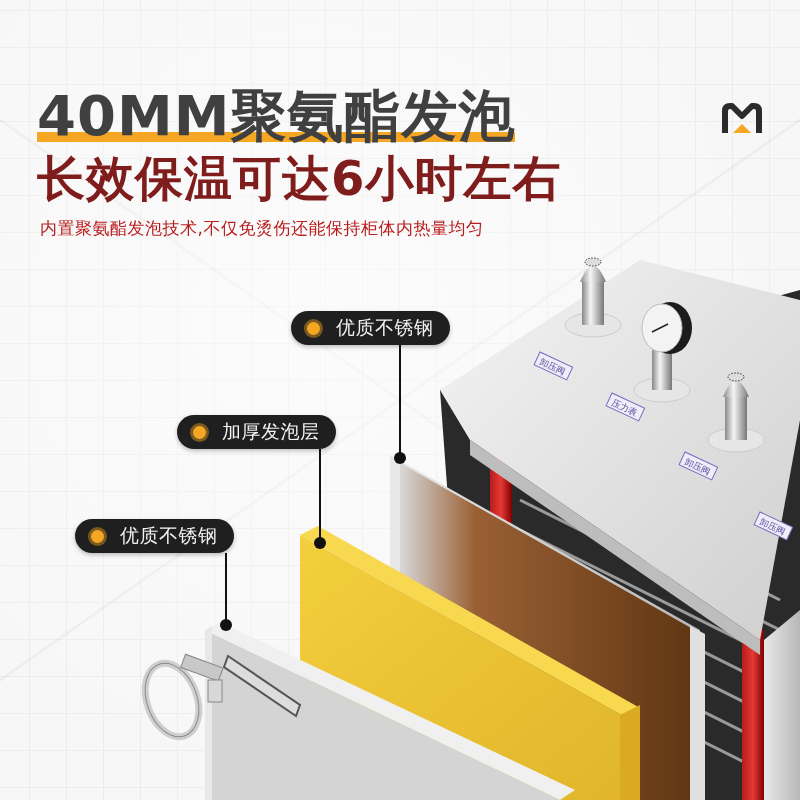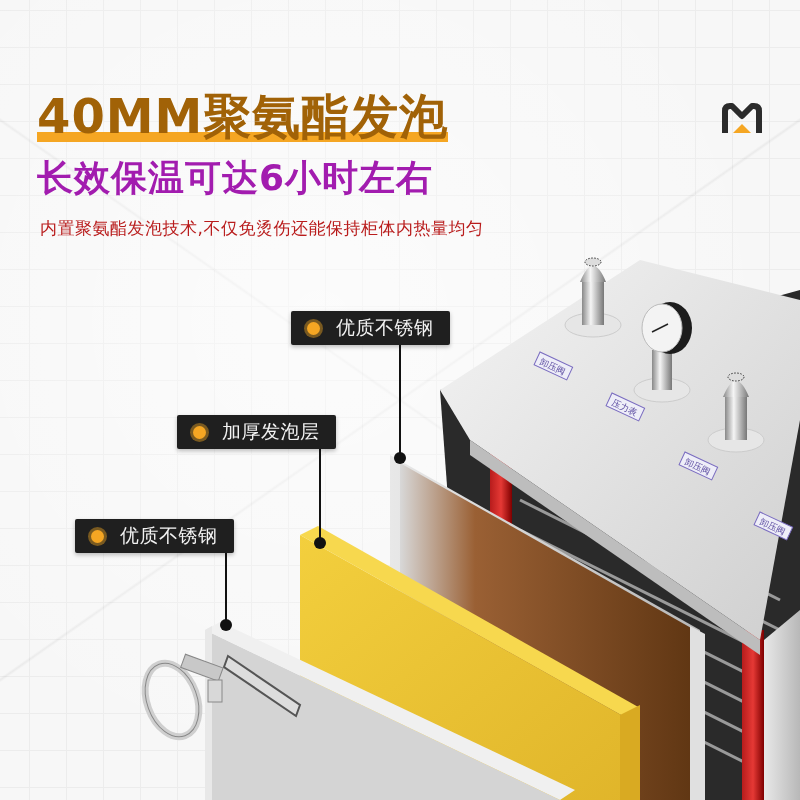--- a/index.html
+++ b/index.html
@@ -17,30 +17,30 @@
     background:
       linear-gradient(35deg,transparent 49.8%,rgba(0,0,0,0.05) 50%,transparent 50.2%),
       linear-gradient(-35deg,transparent 49.8%,rgba(0,0,0,0.05) 50%,transparent 50.2%);}
   .vignette{position:absolute;inset:0;
     background:radial-gradient(ellipse at 40% 40%,rgba(255,255,255,0.6),rgba(255,255,255,0) 70%);}
 
   
   .h1{position:absolute;left:37px;top:86px;height:60px;display:flex;align-items:center;}
   .h1 .hl{position:absolute;left:0;right:0;bottom:4px;height:10px;background:#f5a623;}
   .h1 span{position:relative;font-family:"DejaVu Sans",sans-serif;font-weight:bold;
-    font-size:48px;letter-spacing:1px;color:#a16207;line-height:60px;}
+    font-size:56px;letter-spacing:1px;color:#404040;line-height:60px;}
   .h2{position:absolute;left:37px;top:148px;font-family:"DejaVu Sans",sans-serif;
-    font-weight:bold;font-size:36px;color:#a21caf;line-height:60px;letter-spacing:1px;}
+    font-weight:bold;font-size:48px;color:#7f1d1d;line-height:60px;letter-spacing:1px;}
   .sub{position:absolute;left:40px;top:217px;font-size:17px;color:#b91c1c;letter-spacing:0.5px;}
 
   
   .logo{position:absolute;left:722px;top:103px;width:40px;height:32px;}
 
   
-  .callout{position:absolute;height:34px;border-radius:2px;background:#1f1f1f;
+  .callout{position:absolute;height:34px;border-radius:17px;background:#1f1f1f;
     display:flex;align-items:center;padding:0 16px 0 12px;box-shadow:0 2px 4px rgba(0,0,0,0.25);}
   .callout .dot{width:13px;height:13px;border-radius:50%;background:#f5a623;
     box-shadow:0 0 0 3px #7a5a20;margin-right:16px;margin-left:4px;}
   .callout .lbl{color:#f2f2f2;font-size:19px;letter-spacing:0.5px;}
   .leader{position:absolute;width:2px;background:#111;}
   .pin{position:absolute;width:12px;height:12px;border-radius:50%;background:#111;}
 
   
   .prod{position:absolute;inset:0;}
 </style>

